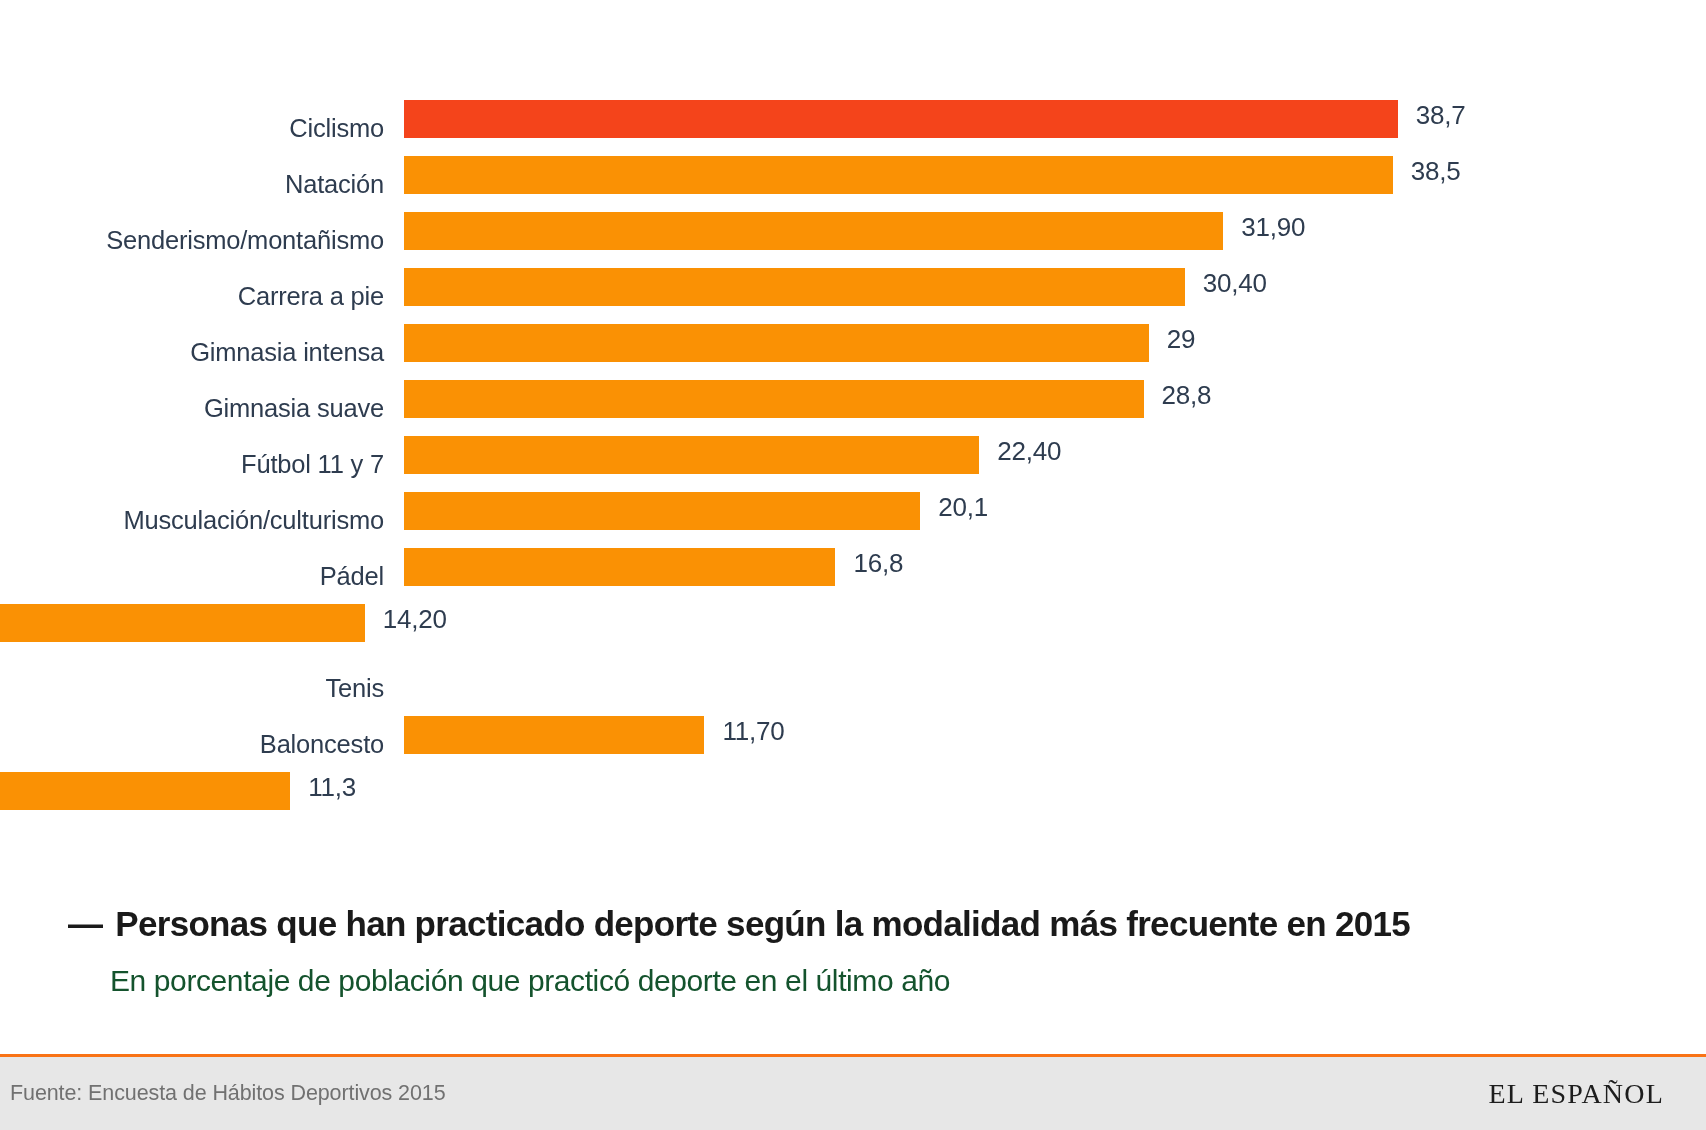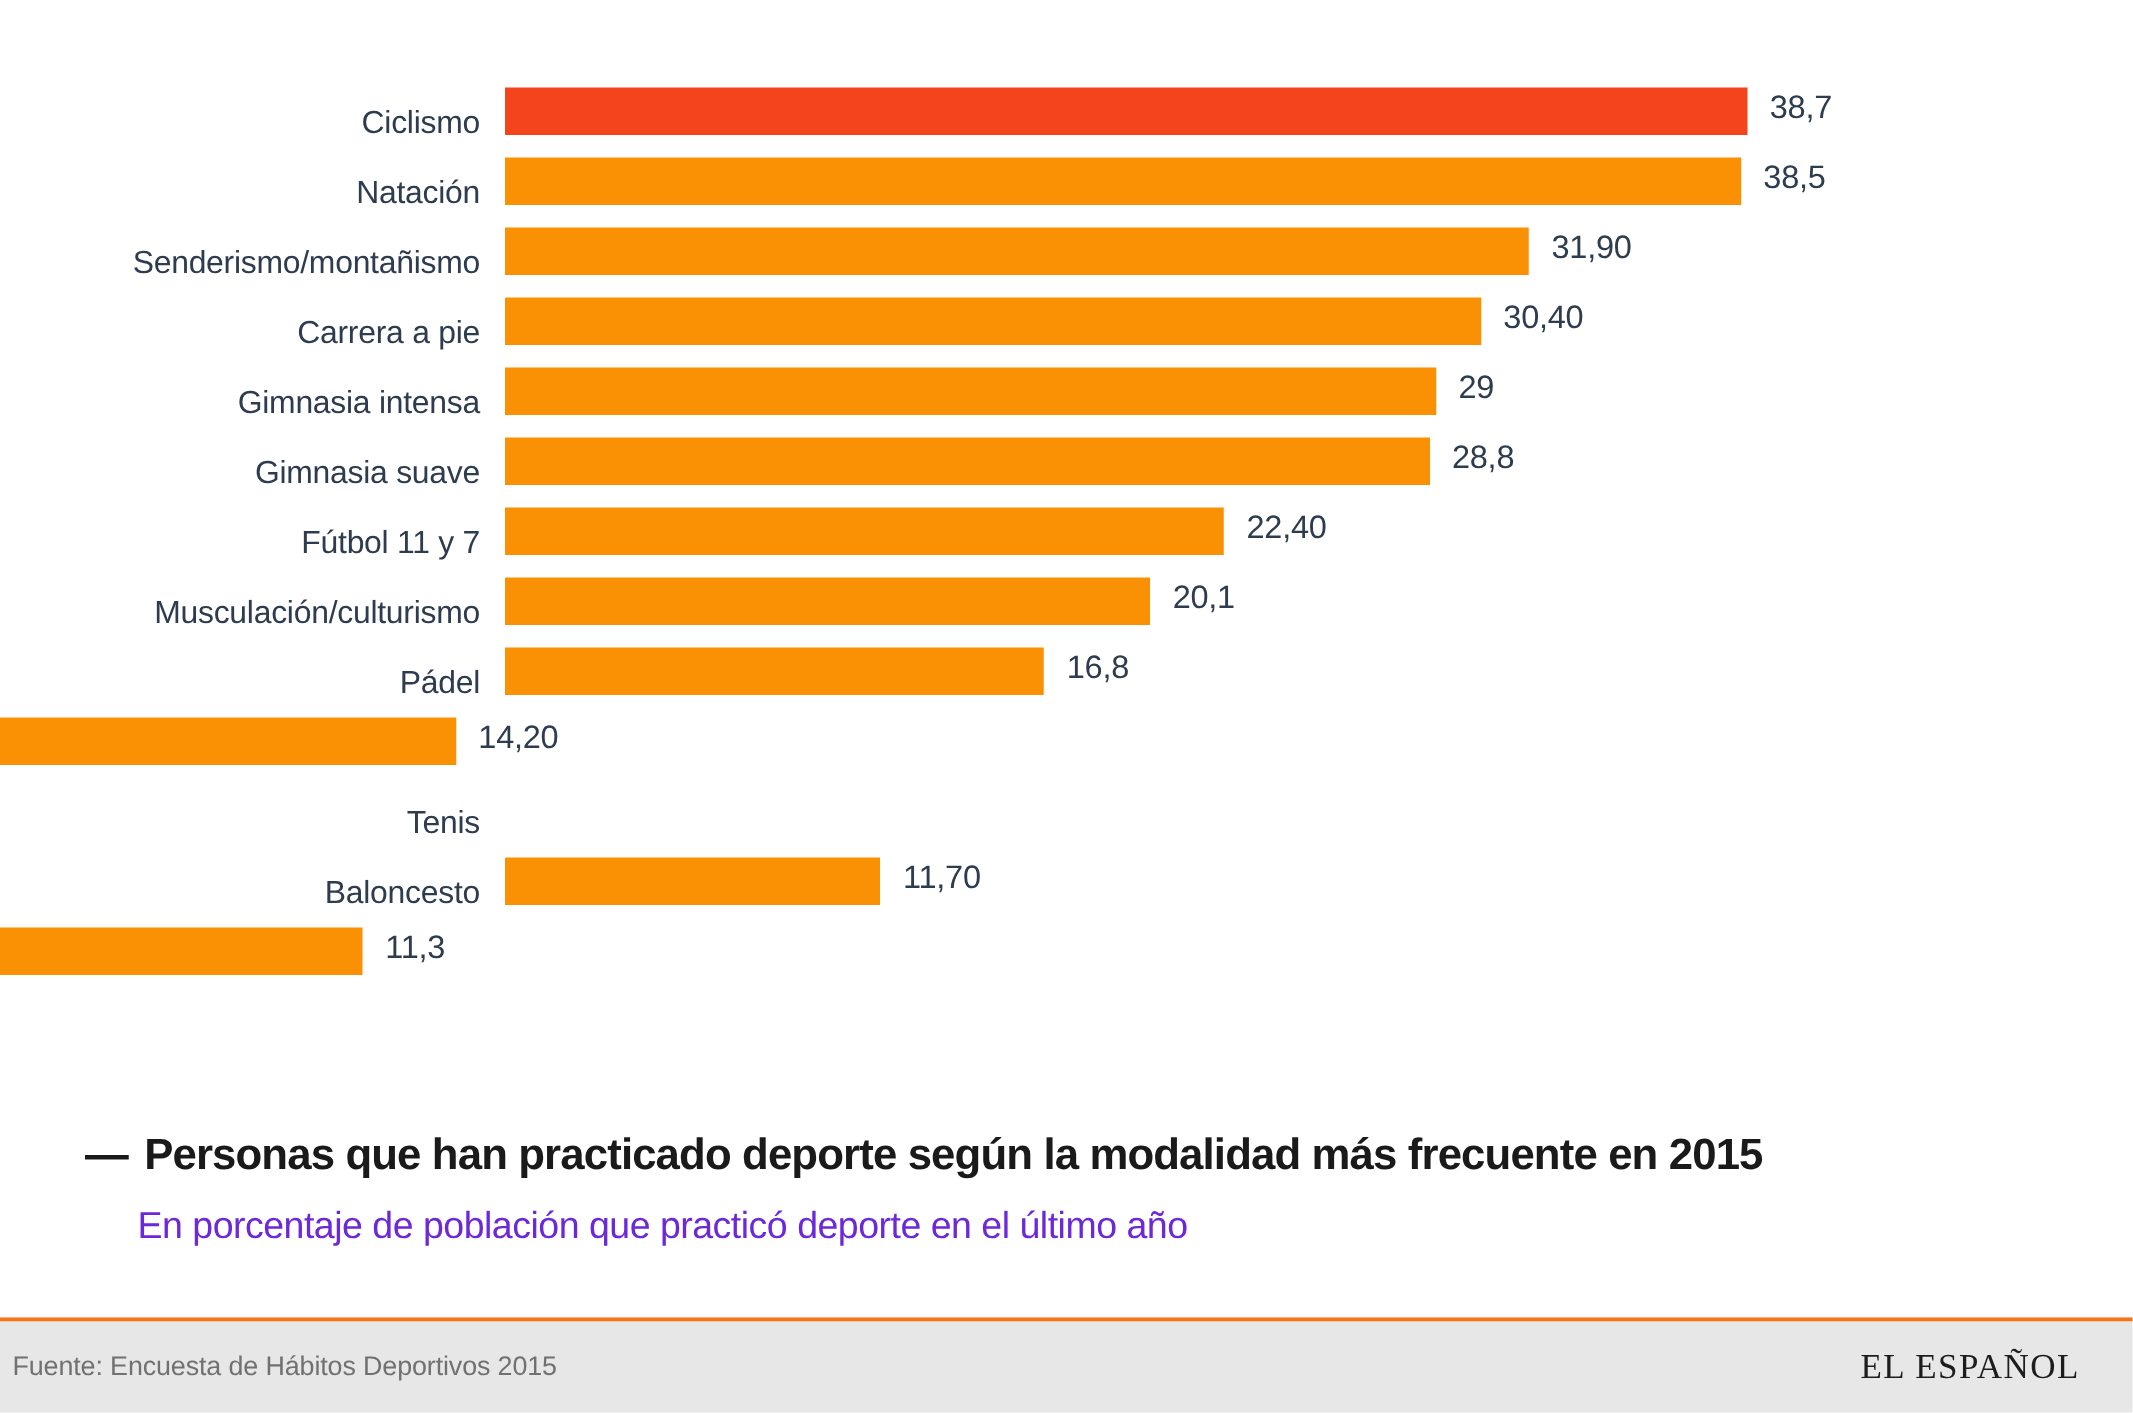--- a/index.html
+++ b/index.html
@@ -21,21 +21,21 @@
     flex-direction: column;
     background: #ffffff;
     position: relative;
   }
 
   
   .chart-area {
     position: relative;
     width: 1706px;
     height: 860px;
-    padding-top: 70px;
+    padding-top: 100px;
     box-sizing: border-box;
   }
   .bar-row {
     display: flex;
     align-items: center;
     height: 56px;
   }
   .bar-label {
     width: 404px;
     text-align: right;
@@ -88,21 +88,21 @@
   }
   .headline .dash {
     display: inline-block;
     margin-right: 13px;
     font-weight: bold;
   }
   .subhead {
     margin-top: 20px;
     margin-left: 42px;
     font-size: 30px;
-    color: #6d28d9;
+    color: #14532d;
     letter-spacing: -0.4px;
     line-height: 1.1;
   }
 
   
   .footer {
     position: absolute;
     left: 0;
     bottom: 0;
     width: 1706px;

